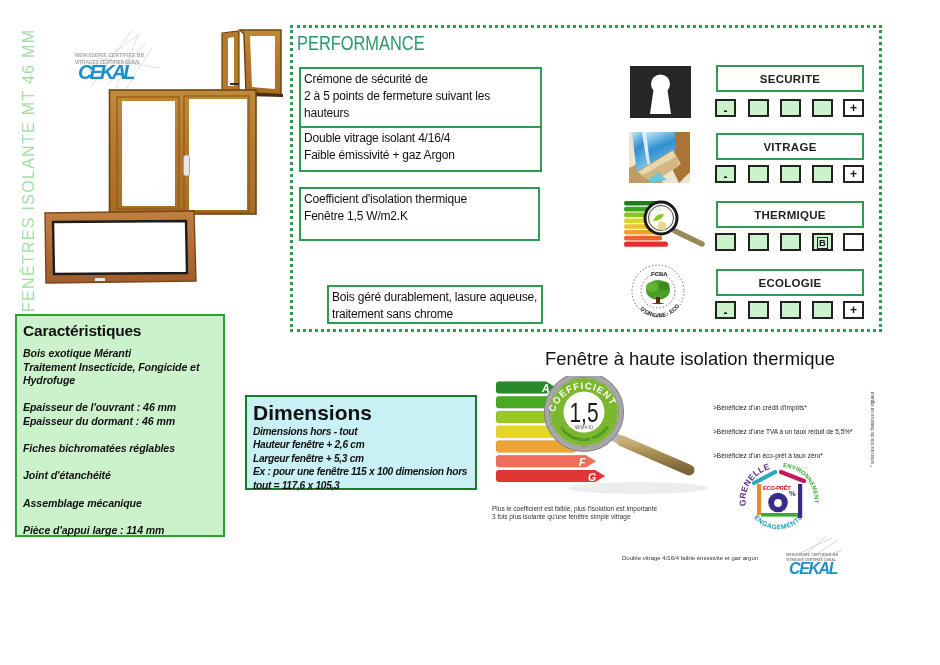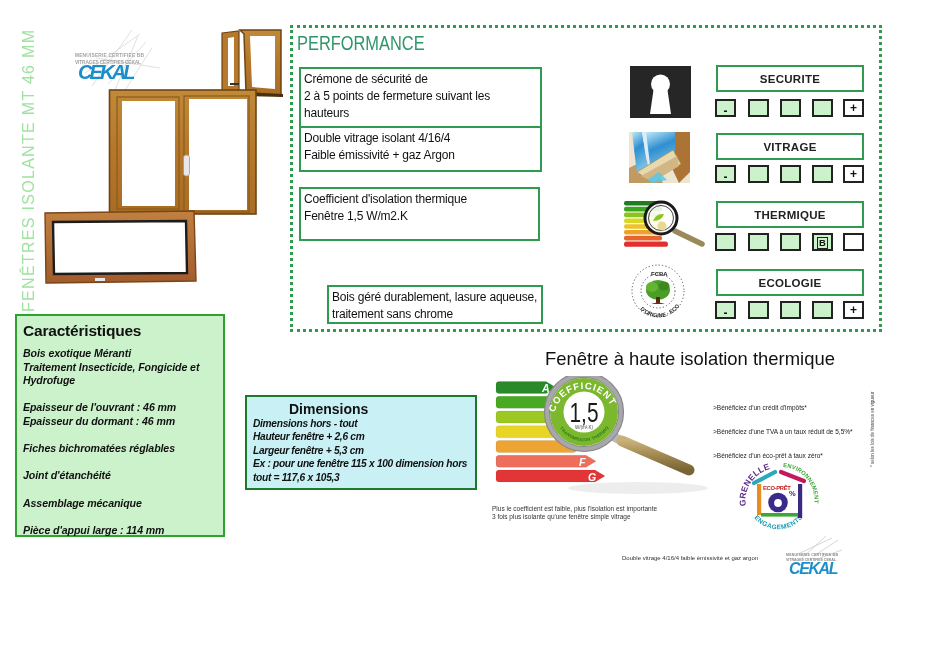--- a/index.html
+++ b/index.html
@@ -201,21 +201,21 @@
       Epaisseur du dormant : 46 mm<br><br>
       Fiches bichromatées réglables<br><br>
       Joint d'étanchéité<br><br>
       Assemblage mécanique<br><br>
       Pièce d'appui large : 114 mm
     </div>
   </div>
 
   <div class="abs" style="left:245px;top:395px;width:232px;height:95px;background:#c9f0f5;
        border:2px solid #1d7a2d;box-sizing:border-box;padding:4px 0 0 6px;color:#111;">
-    <div style="font-size:14px;font-weight:bold;margin-left:36px;">Dimensions</div>
+    <div style="font-size:21px;font-weight:bold;">Dimensions</div>
     <div style="font-size:10.2px;font-style:italic;font-weight:bold;line-height:13.4px;letter-spacing:-0.3px;">
       Dimensions hors - tout<br>
       Hauteur fenêtre + 2,6 cm<br>
       Largeur fenêtre + 5,3 cm<br>
       Ex : pour une fenêtre 115 x 100 dimension hors<br>
       tout = 117,6 x 105,3
     </div>
   </div>
 
   <div class="abs" style="left:545px;top:348px;font-size:19px;

